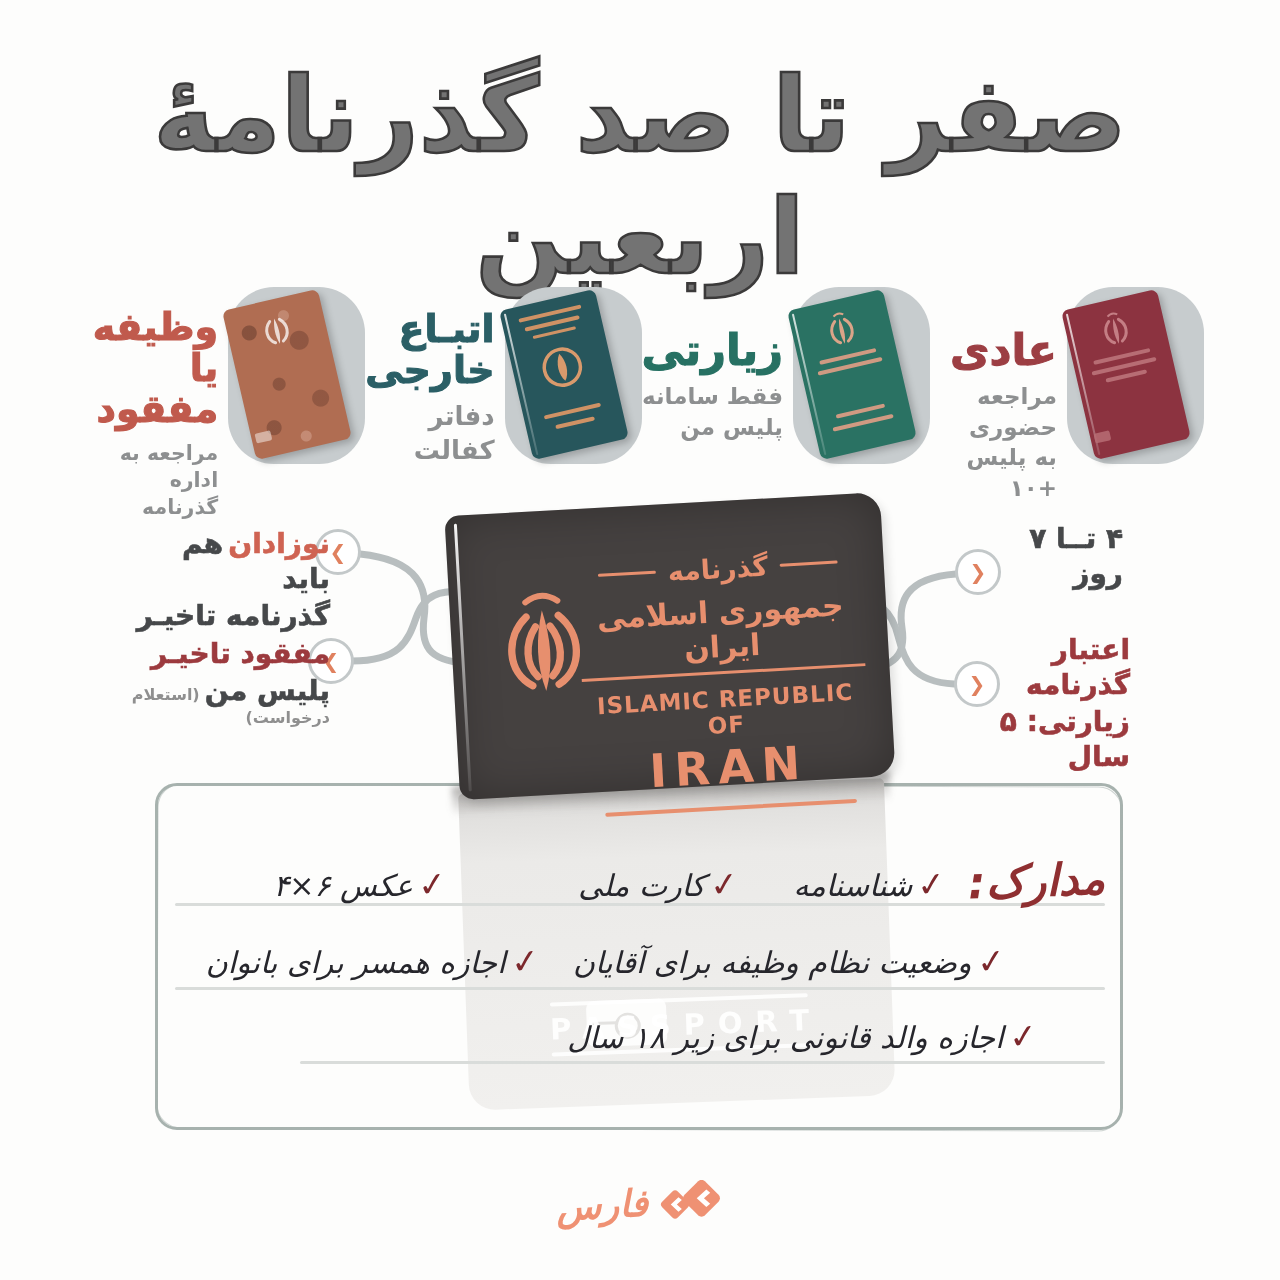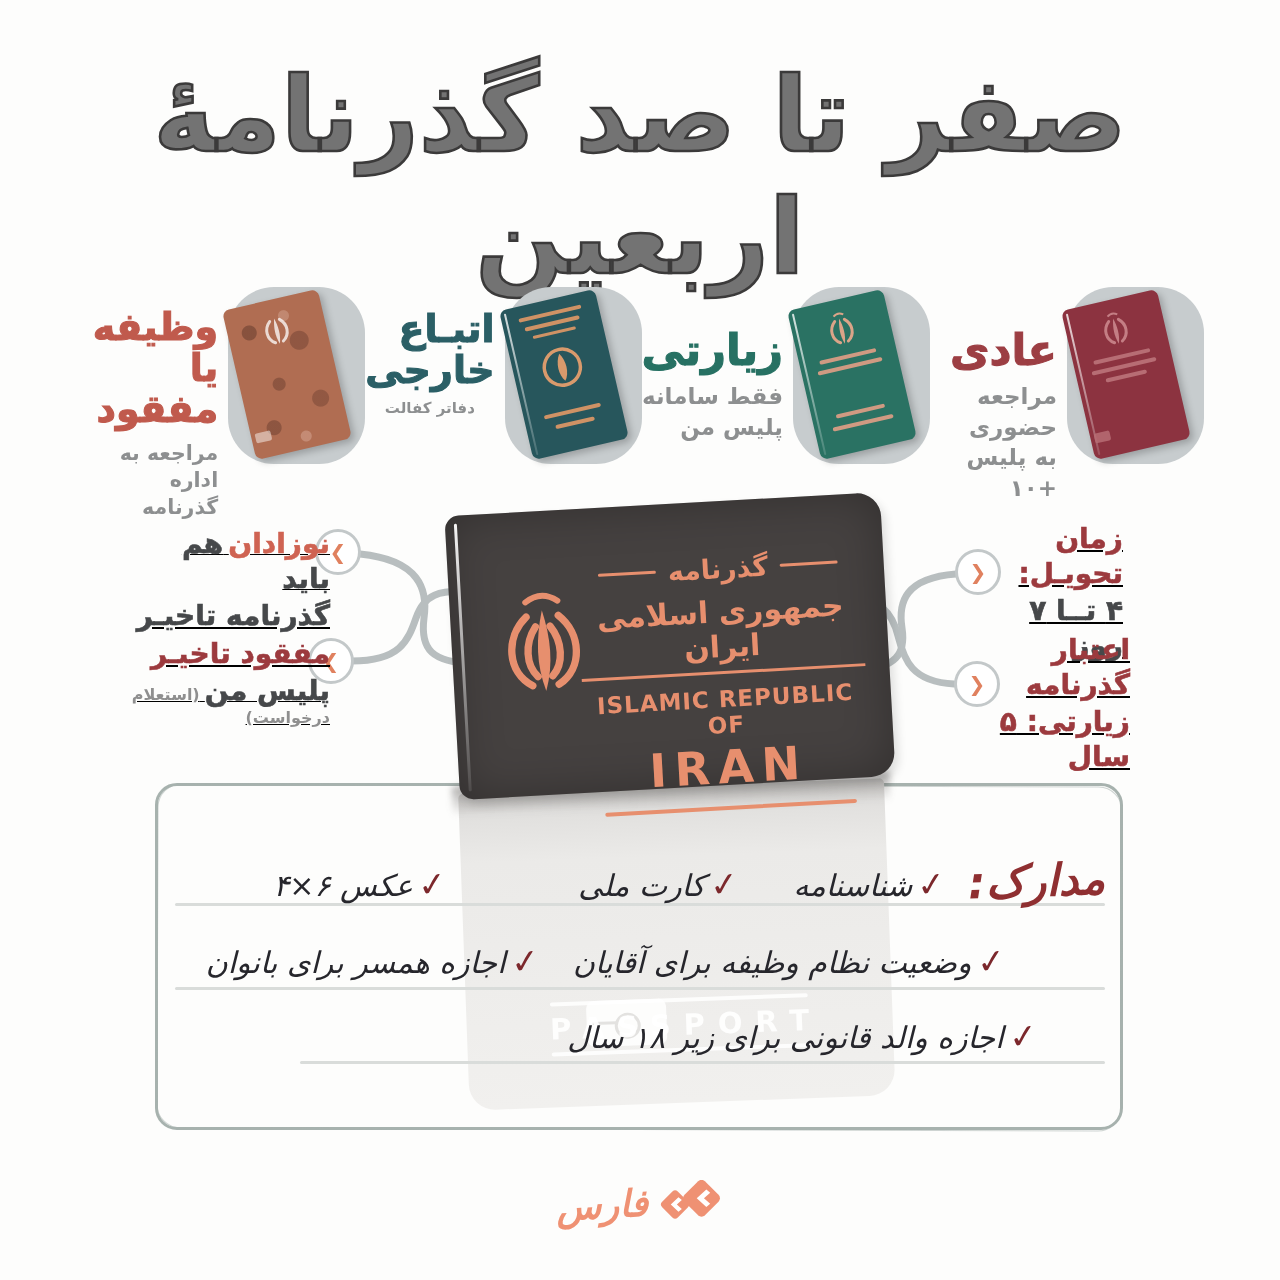--- a/index.html
+++ b/index.html
@@ -63,21 +63,21 @@
   .cat-text { direction:rtl; text-align:right; }
   .cat-title { font-weight:900; -webkit-text-stroke:1.1px currentColor; line-height:1.08; color:var(--lc,#333); }
   .cat-one .cat-title { font-size:43px; }
   .cat-two .cat-title { font-size:38px; }
   .cat-sub { font-weight:bold; color:#8d8f90; line-height:1.32; margin-top:8px; }
   .category.g1 .cat-text { padding-top:40px; }
   .category.g2 .cat-text { padding-top:40px; }
   .category.g3 .cat-text { padding-top:22px; }
   .category.g4 .cat-text { padding-top:20px; }
   .category.g1 .cat-sub, .category.g2 .cat-sub { font-size:23px; }
-  .category.g3 .cat-sub { font-size:15px;text-align:center; }
+  .category.g3 .cat-sub { font-size:26px; }
   .category.g4 .cat-sub { font-size:20.5px; margin-top:10px; }
 
   
   .connectors { position:absolute; inset:0; z-index:1; }
 
   
   .main-passport {
     position:absolute; left:452px; top:504px; width:436px; height:284px;
     background:#454140; border-radius:14px 24px 24px 14px;
     transform:rotate(-3.2deg); z-index:4;
@@ -102,21 +102,21 @@
 
   
   .node { position:absolute; width:46px; height:46px; border-radius:50%;
     background:#fff; border:3px solid #c3c8c9; z-index:6;
     display:flex; align-items:center; justify-content:center;
     color:#e0815f; font-size:20px; font-weight:900; }
   .node-lt { left:315px; top:529px; }
   .node-lb { left:308px; top:638px; }
   .node-rt { left:955px; top:549px; }
   .node-rb { left:954px; top:661px; }
-  .callout { position:absolute; direction:rtl; text-align:right; z-index:6; line-height:1.25;text-decoration:underline; }
+  .callout { position:absolute; direction:rtl; text-align:right; z-index:6; line-height:1.25; }
   .co-lt { left:130px; width:200px; top:524px; }
   .co-lb { left:125px; width:205px; top:634px; }
   .co-rt { left:978px; width:145px; top:519px; }
   .co-rb { left:970px; width:160px; top:630px; }
   .co-highlight { color:#cf6352; font-weight:900; font-size:28px; -webkit-text-stroke:.6px #cf6352; }
   .co-dark { color:#46484a; font-weight:900; font-size:28px; -webkit-text-stroke:.6px #46484a; }
   .co-maroon { color:#9c3a3e; font-weight:900; font-size:28px; -webkit-text-stroke:.6px #9c3a3e; }
   .co-note { color:#8f8f8f; font-weight:bold; font-size:16px; }
   .co-line { margin-top:2px; }
 
@@ -331,21 +331,20 @@
 
   <div class="callout co-lb">
     <div class="co-line co-maroon">مفقود تاخیـر</div>
     <div class="co-line">
       <span class="co-dark">پلیس من</span>
       <span class="co-note">(استعلام درخواست)</span>
     </div>
   </div>
 
   <div class="callout co-rt">
-    <div class="co-line co-maroon">زمان تحویـل:</div>
     <div class="co-line co-dark">۴ تــا ۷ روز</div>
   </div>
 
   <div class="callout co-rb">
     <div class="co-line co-maroon">اعتبار گذرنامه</div>
     <div class="co-line co-maroon">زیارتی: ۵ سال</div>
   </div>
 
   <div class="docs-box"></div>
   <div class="passport-tail">

